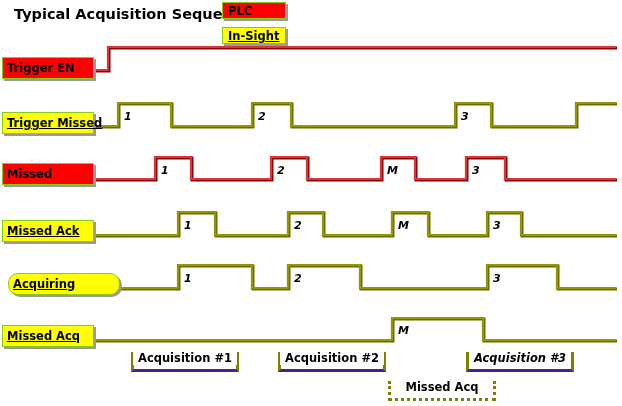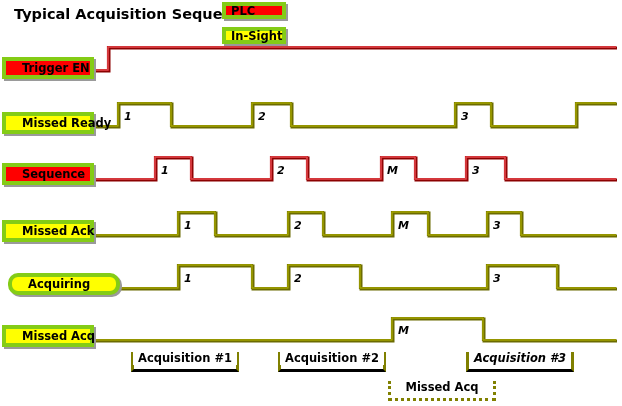--- a/index.html
+++ b/index.html
@@ -21,33 +21,33 @@
     top: 6px;
     font-size: 14.5px;
     font-weight: bold;
     color: #000000;
     letter-spacing: 0px;
     white-space: nowrap;
   }
   .legend-box, .sig-label {
     position: absolute;
     box-sizing: border-box;
-    border: 4px solid #84cc16;
+    border: 1px solid #84cc16;
     box-shadow: 2px 2px 0 #9a9a9a;
     font-size: 11.5px;
     font-weight: bold;
     color: #000000;
     display: flex;
     align-items: center;
     white-space: nowrap;
   }
   .legend-box { justify-content: flex-start; padding-left: 5px; }
-  .sig-label { justify-content: flex-start; padding-left: 16px; }
+  .sig-label { justify-content: flex-start; padding-left: 4px; }
   .fill-red    { background: #ff0000; }
-  .fill-yellow { background: #ffff00; }
+  .fill-yellow { background: #ffff00; text-decoration: underline; }
 
   #wave-svg {
     position: absolute;
     left: 0;
     top: 0;
     width: 622px;
     height: 406px;
   }
   .pulse-num {
     position: absolute;
@@ -55,21 +55,21 @@
     font-weight: bold;
     font-style: italic;
     color: #000000;
     white-space: nowrap;
   }
   .acq-bracket {
     position: absolute;
     box-sizing: border-box;
     border-left: 3px solid #808000;
     border-right: 3px solid #808000;
-    border-bottom: 3px solid #000000;
+    border-bottom: 3px solid #4c1d95;
     border-top: none;
     display: flex;
     align-items: center;
     justify-content: center;
   }
   .acq-bracket.dotted {
     border-left: 3px dotted #808000;
     border-right: 3px dotted #808000;
     border-bottom: 3px dotted #808000;
   }
@@ -131,24 +131,24 @@
         <path d="M 94 340 L 392 340 L 392 318 L 483 318 L 483 340 L 616 340" fill="none" stroke="#808000" stroke-width="2.2"></path>
         <path d="M 94 340 L 392 340 L 392 318 L 483 318 L 483 340 L 616 340" fill="none" stroke="#b5b500" stroke-width="0.8"></path>
       </g>
     </svg>
 
   <div id="labels-layer">
       <div class="sig-label fill-red" style="left: 2px; top: 57px; width: 92px; height: 22px;">
         <span>Trigger EN</span>
       </div>
       <div class="sig-label fill-yellow" style="left: 2px; top: 112px; width: 92px; height: 22px;">
-        <span>Missed Ready</span>
+        <span>Trigger Missed</span>
       </div>
       <div class="sig-label fill-red" style="left: 2px; top: 163px; width: 92px; height: 22px;">
-        <span>Sequence</span>
+        <span>Missed</span>
       </div>
       <div class="sig-label fill-yellow" style="left: 2px; top: 220px; width: 92px; height: 22px;">
         <span>Missed Ack</span>
       </div>
       <div class="sig-label fill-yellow" style="left: 8px; top: 273px; width: 112px; height: 22px; border-radius: 10px;">
         <span>Acquiring</span>
       </div>
       <div class="sig-label fill-yellow" style="left: 2px; top: 325px; width: 92px; height: 22px;">
         <span>Missed Acq</span>
       </div>

